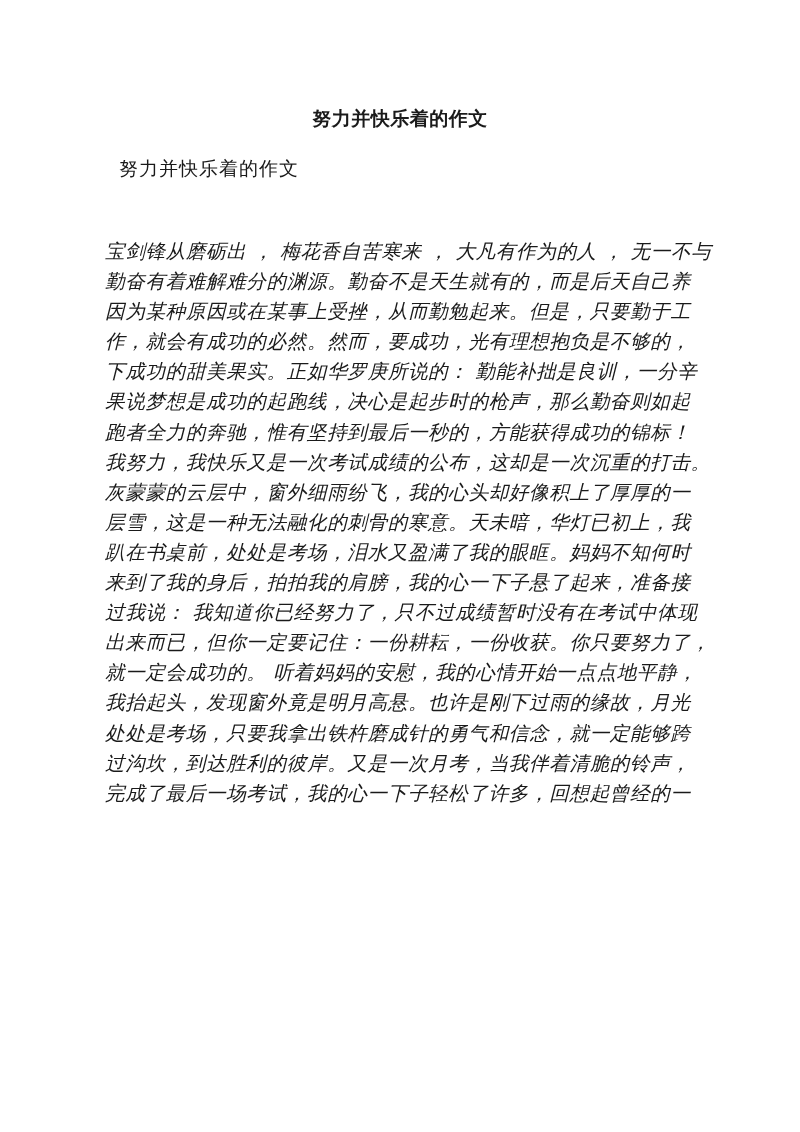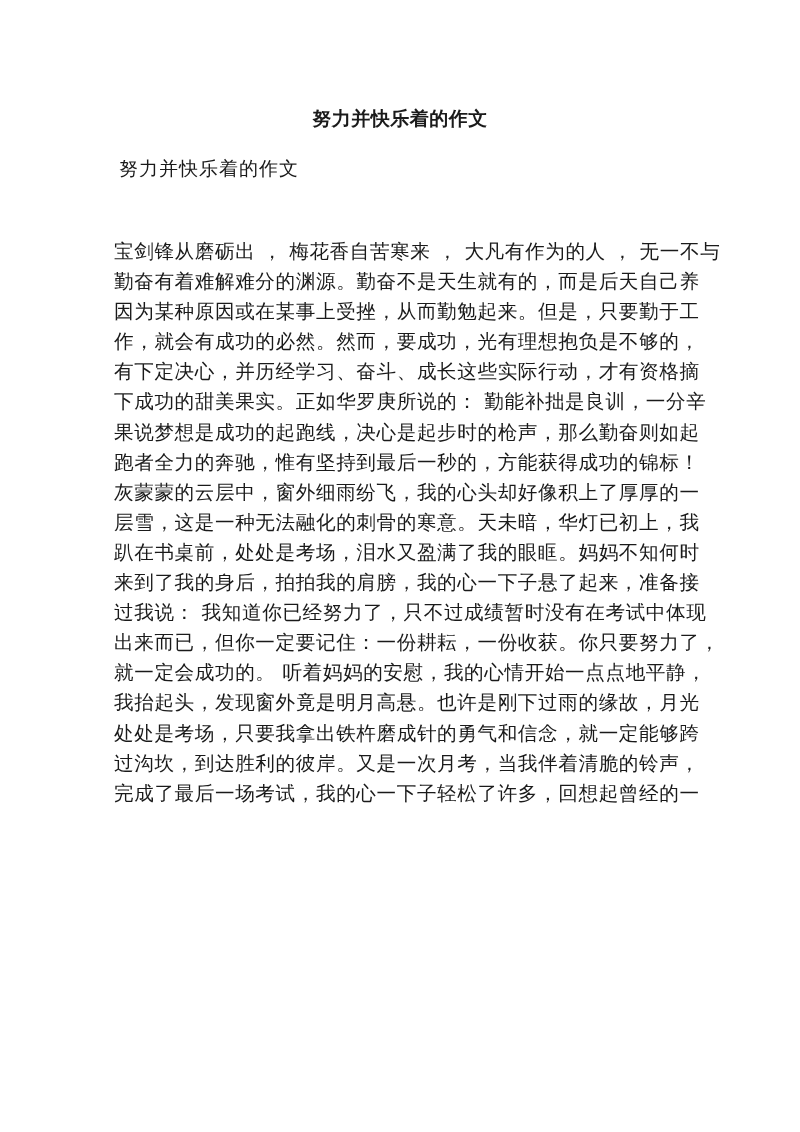--- a/index.html
+++ b/index.html
@@ -2,39 +2,39 @@
 <html><head>
   <meta charset="utf-8">
   <style>
     html, body { margin: 0; padding: 0; background: #ffffff; }
     body { width: 800px; height: 1132px; position: relative; overflow: hidden;
       font-family: "DejaVu Serif", "Liberation Serif", serif; color: #1a1a1a; }
     .title { position: absolute; top: 104px; left: 0; width: 800px; text-align: center;
       font-size: 19px; font-weight: bold; line-height: 28px; letter-spacing: 0.5px; }
     .subtitle { position: absolute; top: 154px; left: 119px; font-size: 19px; line-height: 28px;
       letter-spacing: 1px; }
-    .body { position: absolute; top: 237px; left: 114px; width: 570px; }
+    .body { position: absolute; top: 237px; left: 105px; width: 570px; font-style: italic; }
     .line { height: 30.1px; line-height: 30px; font-size: 19.6px; white-space: nowrap;
       letter-spacing: 0.6px; }
   </style>
 </head>
 <body>
 
 <div class="title">努力并快乐着的作文</div>
 <div class="subtitle">努力并快乐着的作文</div>
 
 <div class="body">
   <div class="line">宝剑锋从磨砺出 ， 梅花香自苦寒来 ， 大凡有作为的人 ， 无一不与</div>
   <div class="line">勤奋有着难解难分的渊源。勤奋不是天生就有的，而是后天自己养</div>
   <div class="line">因为某种原因或在某事上受挫，从而勤勉起来。但是，只要勤于工</div>
   <div class="line">作，就会有成功的必然。然而，要成功，光有理想抱负是不够的，</div>
-  <div class="line">有下定决心，并历经学习、奋斗、成长这些实际行动，才有资格摘</div>
   <div class="line">下成功的甜美果实。正如华罗庚所说的： 勤能补拙是良训，一分辛</div>
   <div class="line">果说梦想是成功的起跑线，决心是起步时的枪声，那么勤奋则如起</div>
   <div class="line">跑者全力的奔驰，惟有坚持到最后一秒的，方能获得成功的锦标！</div>
+  <div class="line">我努力，我快乐又是一次考试成绩的公布，这却是一次沉重的打击。</div>
   <div class="line">灰蒙蒙的云层中，窗外细雨纷飞，我的心头却好像积上了厚厚的一</div>
   <div class="line">层雪，这是一种无法融化的刺骨的寒意。天未暗，华灯已初上，我</div>
   <div class="line">趴在书桌前，处处是考场，泪水又盈满了我的眼眶。妈妈不知何时</div>
   <div class="line">来到了我的身后，拍拍我的肩膀，我的心一下子悬了起来，准备接</div>
   <div class="line">过我说： 我知道你已经努力了，只不过成绩暂时没有在考试中体现</div>
   <div class="line">出来而已，但你一定要记住：一份耕耘，一份收获。你只要努力了，</div>
   <div class="line">就一定会成功的。 听着妈妈的安慰，我的心情开始一点点地平静，</div>
   <div class="line">我抬起头，发现窗外竟是明月高悬。也许是刚下过雨的缘故，月光</div>
   <div class="line">处处是考场，只要我拿出铁杵磨成针的勇气和信念，就一定能够跨</div>
   <div class="line">过沟坎，到达胜利的彼岸。又是一次月考，当我伴着清脆的铃声，</div>

